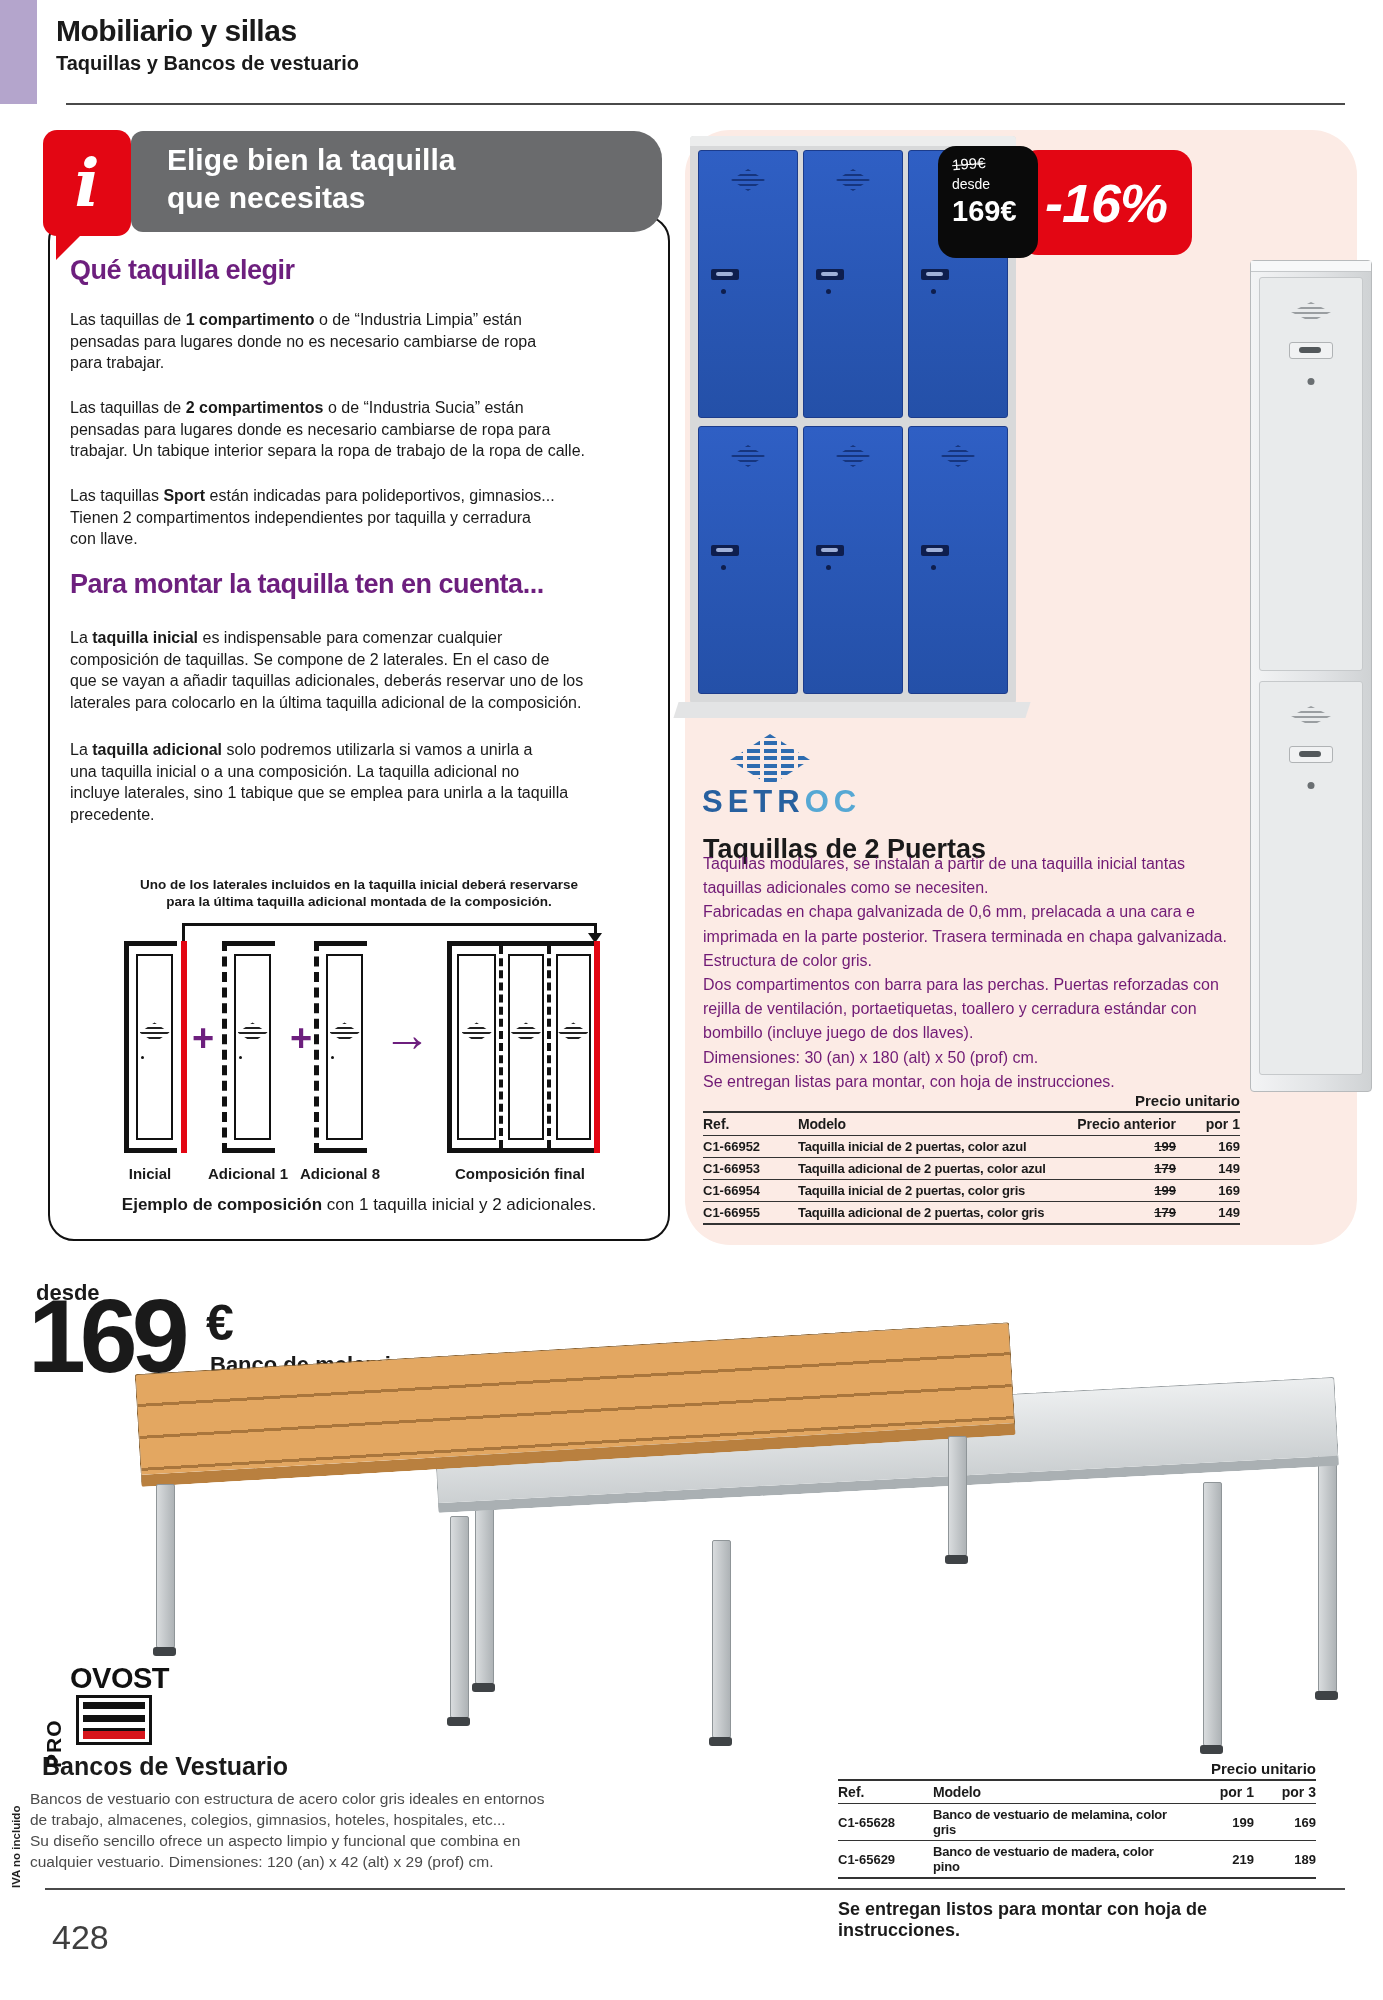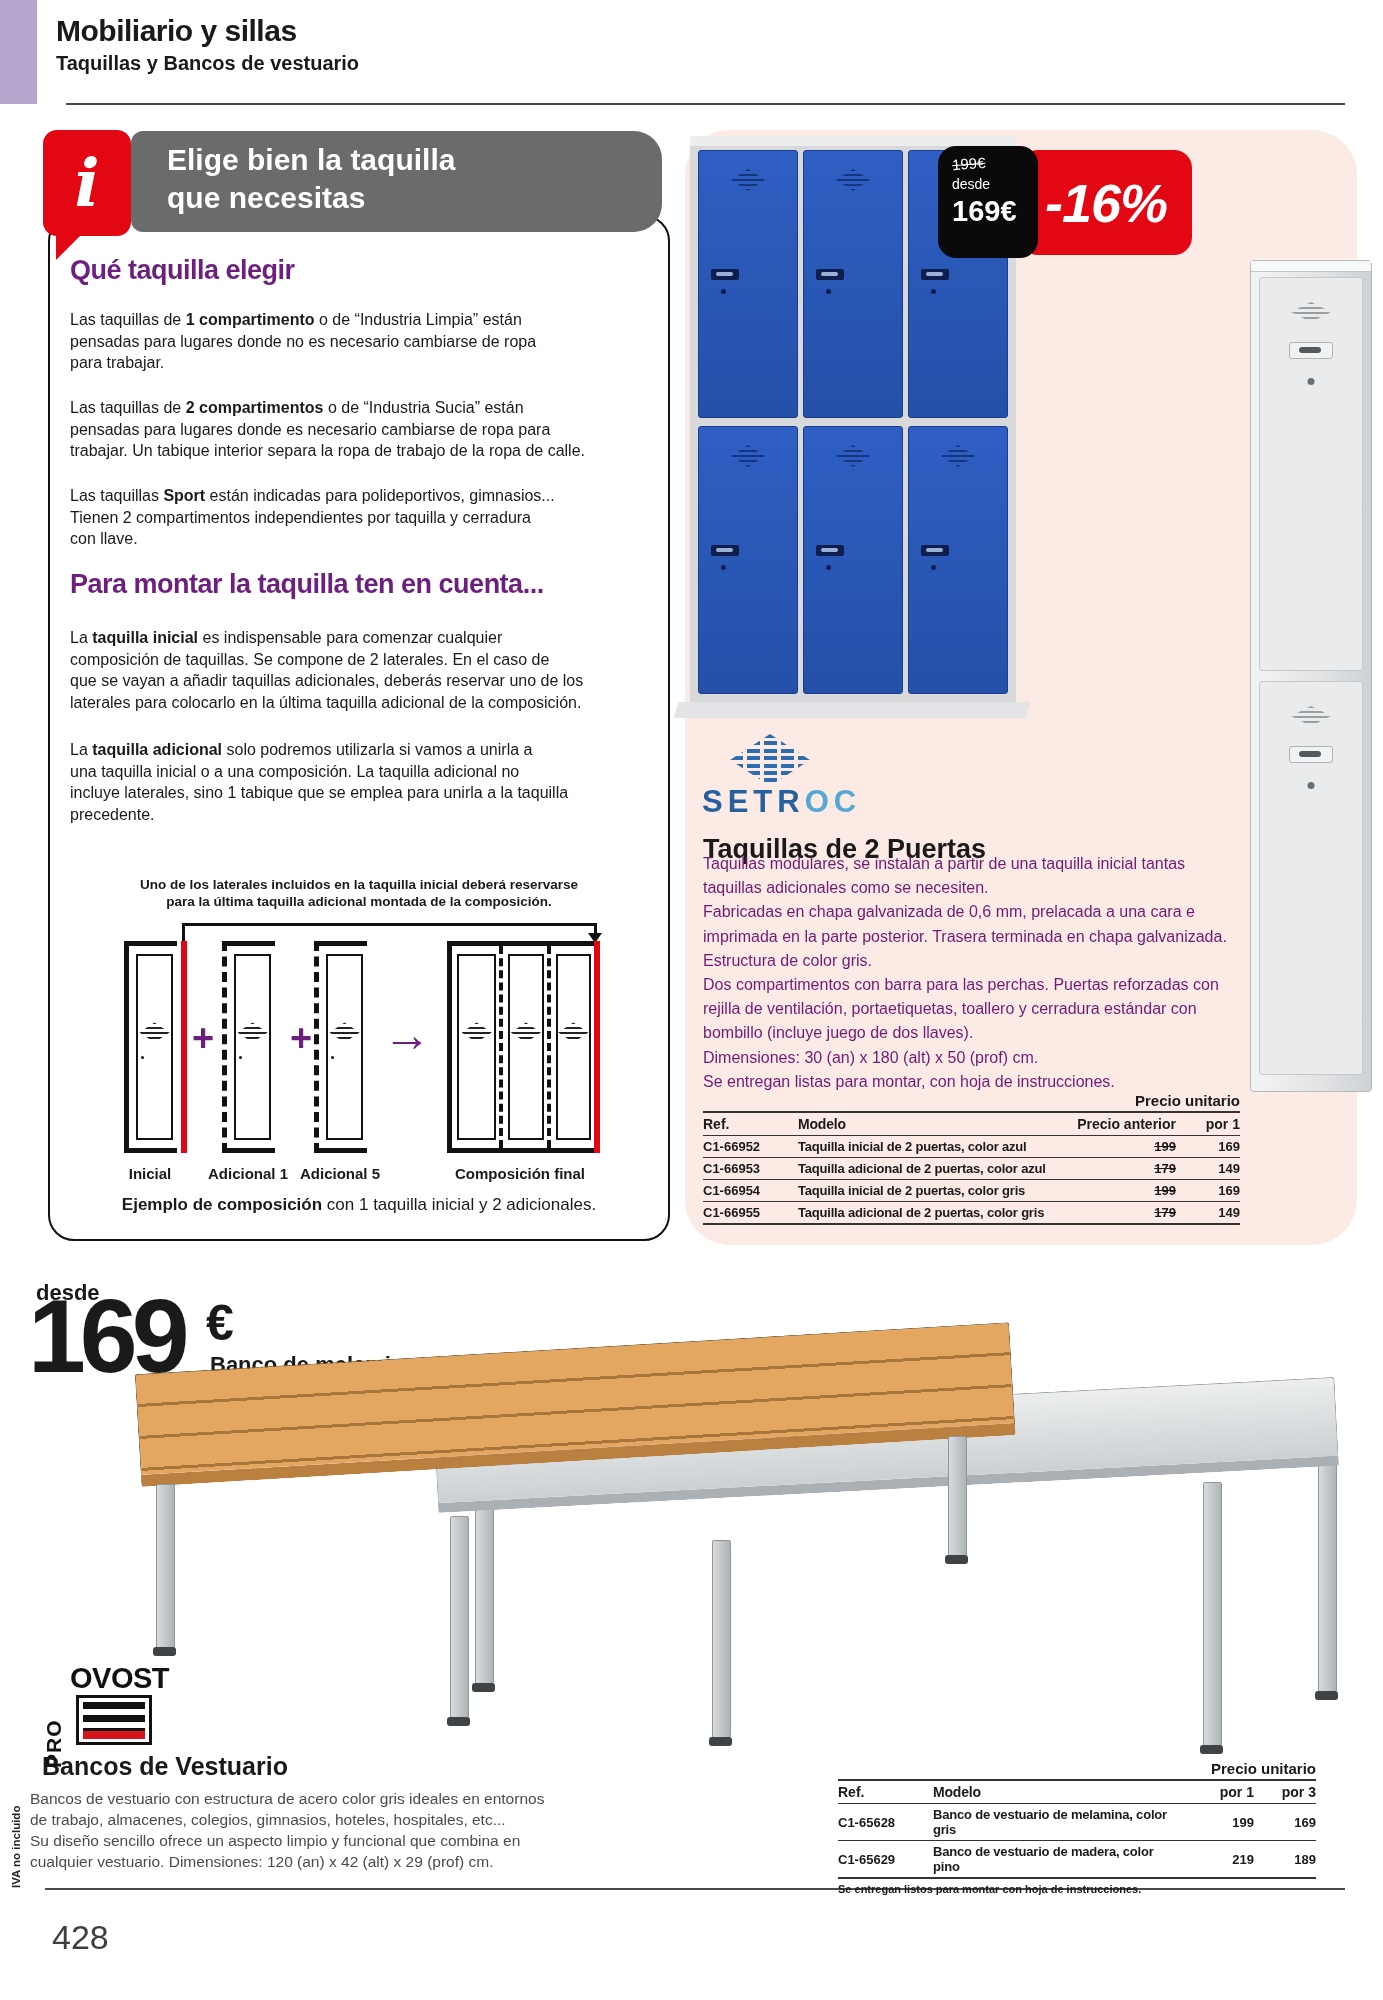--- a/index.html
+++ b/index.html
@@ -112,21 +112,21 @@
   .ptable td{font-size:13px;font-weight:700;padding:3px 0;border-bottom:1px solid #333;margin-left:28px;}
   .ptable tr:last-child td{border-bottom:none;}
   .ptable .c-ref{width:95px;text-align:left;}
   .ptable .c-mod{text-align:left;letter-spacing:-0.2px;}
   .ptable .c-num{text-align:right;}
   .t1 .c-prev{width:100px;}
   .t1 .c-q1{width:64px;}
   .t2 .c-q1{width:75px;}
   .t2 .c-q3{width:62px;}
   .strike{text-decoration:line-through;}
-  .tnote{font-size:11px;font-weight:700;padding-top:4px;}
+  .tnote{font-size:18px;font-weight:700;padding-top:4px;margin-top:16px;}
 
   
   .from-big{left:36px;top:1280px;font-size:22px;font-weight:800;}
   .big-num{left:28px;top:1284px;font-size:104px;font-weight:800;letter-spacing:-6px;line-height:1;}
   .big-euro{left:206px;top:1294px;font-size:50px;font-weight:800;}
   .bench-name{left:210px;top:1352px;font-size:22px;font-weight:800;}
 
   
   .bench-top-gray{left:436px;top:1424px;width:900px;height:78px;transform:rotate(-3deg);transform-origin:left center;
          background:linear-gradient(180deg,#eceeef,#ccd0d2);border:1px solid #9aa0a3;border-bottom:10px solid #aab0b3;
@@ -254,21 +254,21 @@
       <div class="dcell">
         <div class="ddoor">
             <div class="dvent"></div>
           </div>
       </div>
     </div>
     <div class="redbar" style="left:544px;"></div>
 
     <div class="dlabel" style="left:50px;width:100px;">Inicial</div>
     <div class="dlabel" style="left:148px;width:100px;">Adicional 1</div>
-    <div class="dlabel" style="left:240px;width:100px;">Adicional 5</div>
+    <div class="dlabel" style="left:240px;width:100px;">Adicional 8</div>
     <div class="dlabel" style="left:380px;width:180px;">Composición final</div>
 
     <div class="g-example"><b>Ejemplo de composición</b><span> con 1 taquilla inicial y 2 adicionales.</span></div>
   </div>
 
   <div class="abs pink-panel"></div>
 
   <div class="abs blue-unit">
     <div class="blue-top"></div>
     <div class="bdoor" style="left:8px;top:14px;">

